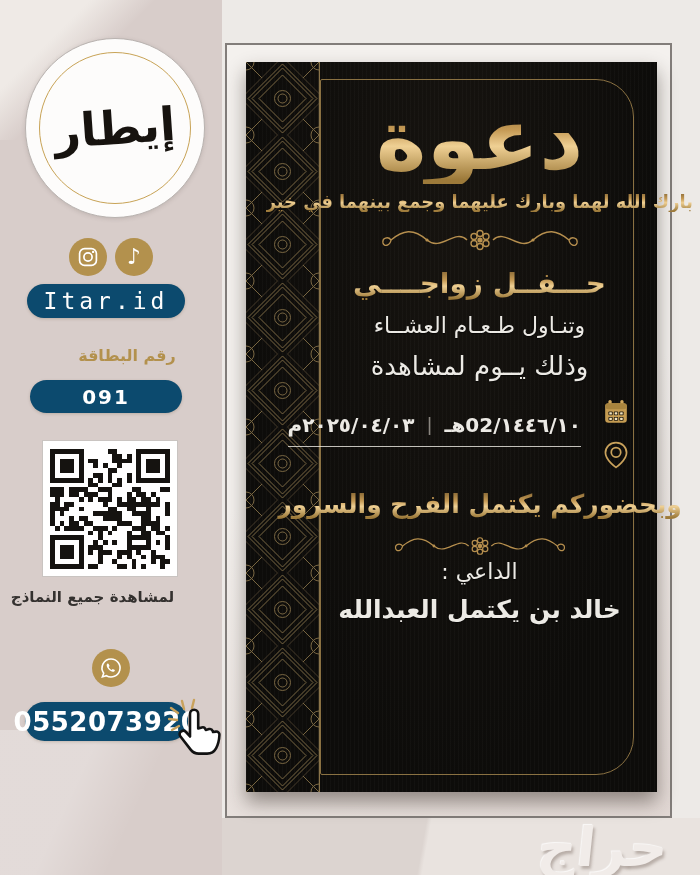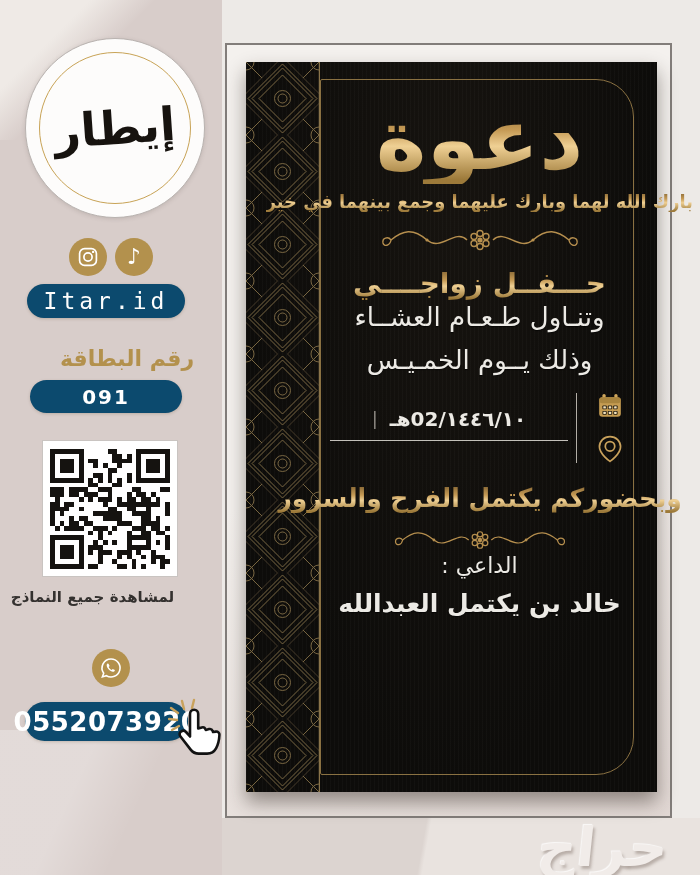--- a/index.html
+++ b/index.html
@@ -59,21 +59,21 @@
     position:absolute; background:#0c4a6e; border-radius:18px;
     display:flex; align-items:center; justify-content:center;
     color:#fff; box-shadow:0 1px 3px rgba(100,80,50,.25);
   }
   .handle-pill { left:27px; top:284px; width:158px; height:34px; }
   .handle-pill span {
     font-family:"DejaVu Sans Mono", monospace; font-size:23px; letter-spacing:4px; color:#fdfdfc;
   }
   .cardnum-label {
     position:absolute; left:0; top:346px; width:254px; text-align:center;
-    color:#b3914d; font-weight:bold; font-size:22px;
+    color:#b3914d; font-weight:bold; font-size:16px;
   }
   .cardnum-pill { left:30px; top:380px; width:152px; height:33px; }
   .cardnum-pill span { font-size:20px; font-weight:bold; letter-spacing:2px; }
   .qr-box {
     position:absolute; left:42px; top:440px; width:136px; height:137px;
     background:#fff; border:1px solid #c9c4c1; display:flex; align-items:center; justify-content:center;
   }
   .qr-caption {
     position:absolute; left:0; top:588px; width:185px; text-align:center;
     color:#34312f; font-weight:bold; font-size:15px;
@@ -118,21 +118,21 @@
   }
   .card-title { margin-top:10px; font-size:86px; font-weight:bold; line-height:1.05; }
   .card-blessing {
     margin-top:6px; font-size:19px; font-weight:bold; white-space:nowrap;
     transform:scaleX(.94); letter-spacing:-1px;
   }
   .orn { margin-top:14px; }
   .t-white { color:#eceae5; text-shadow:0 1px 1px rgba(0,0,0,.6); }
   .card-intro  { margin-top:18px; font-size:26px; }
   .card-event  { margin-top:13px; font-size:28px; font-weight:bold; }
-  .card-dinner { margin-top:2px; font-size:26px; }
+  .card-dinner { margin-top:13px; font-size:22px; }
   .card-day    { margin-top:13px; font-size:26px; }
 
   .date-block {
     margin-top:18px; width:100%;
     display:flex; flex-direction:row; align-items:center;
   }
   .icons-col {
     display:flex; flex-direction:column; align-items:center; gap:16px;
     padding-left:4px; width:42px;
   }
@@ -494,21 +494,21 @@
           <path d="M26 14 c-3-4-9-2-8 3 1 4 7 3 8-3"></path>
           <path d="M128 14 C140 2 154 26 168 14 S 192 4 204 14"></path>
           <path d="M204 14 c3-4 9-2 8 3 -1 4-7 3-8-3"></path>
           <circle cx="62" cy="14" r="1.6" fill="#b68f4e" stroke="none"></circle>
           <circle cx="168" cy="14" r="1.6" fill="#b68f4e" stroke="none"></circle>
         </g>
       </svg>
 
       <div class="card-event gold-grad">حـــفــل زواجــــي</div>
       <div class="card-dinner t-white">وتنـاول طـعـام العشــاء</div>
-      <div class="card-day t-white">وذلك يــوم الخمـيـس</div>
+      <div class="card-day t-white">وذلك يــوم لمشاهدة</div>
 
       <div class="date-block">
         <div class="icons-col">
           <svg width="26" height="26" viewBox="0 0 24 24">
             <rect x="5" y="1" width="3" height="6" rx="1.4" fill="#cfa65c"></rect>
             <rect x="16" y="1" width="3" height="6" rx="1.4" fill="#cfa65c"></rect>
             <rect x="2" y="4" width="20" height="18" rx="3" fill="#c59c52"></rect>
             <rect x="2" y="4" width="20" height="5.5" rx="3" fill="#a8843e"></rect>
             <g fill="#221c12">
               <rect x="5" y="11.5" width="4" height="3.6" rx=".7"></rect>
@@ -530,20 +530,21 @@
           <svg width="26" height="28" viewBox="0 0 24 26" fill="none" stroke="#c9a25c" stroke-width="1.6">
             <path d="M12 1.5 C6.3 1.5 2.2 5.8 2.2 11 c0 6.8 9.8 13.5 9.8 13.5 s9.8-6.7 9.8-13.5 C21.8 5.8 17.7 1.5 12 1.5 Z"></path>
             <circle cx="12" cy="10.5" r="4.4"></circle>
           </svg>
         </div>
         <div class="v-div"></div>
         <div class="date-texts">
           <div class="date-line">
             <span>١٤٤٦/١٠/02هـ</span>
             <span class="date-sep">|</span>
+            <span>٢٠٢٥/٠٤/٠٣م</span>
           </div>
           <div class="h-div"></div>
         </div>
       </div>
 
       <div class="card-joy gold-grad">وبحضوركم يكتمل الفرح والسرور</div>
 
       <svg class="orn" width="200" height="26" viewBox="0 0 230 28" fill="none" stroke="#b68f4e" stroke-width="1.4">
         <g>
           <circle cx="115" cy="14" r="2.6" fill="#b68f4e" stroke="none"></circle>

